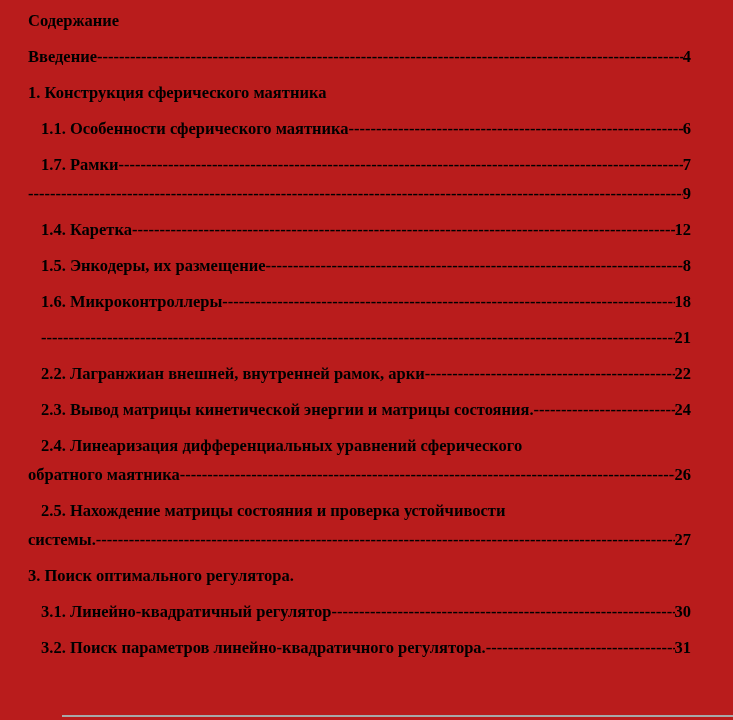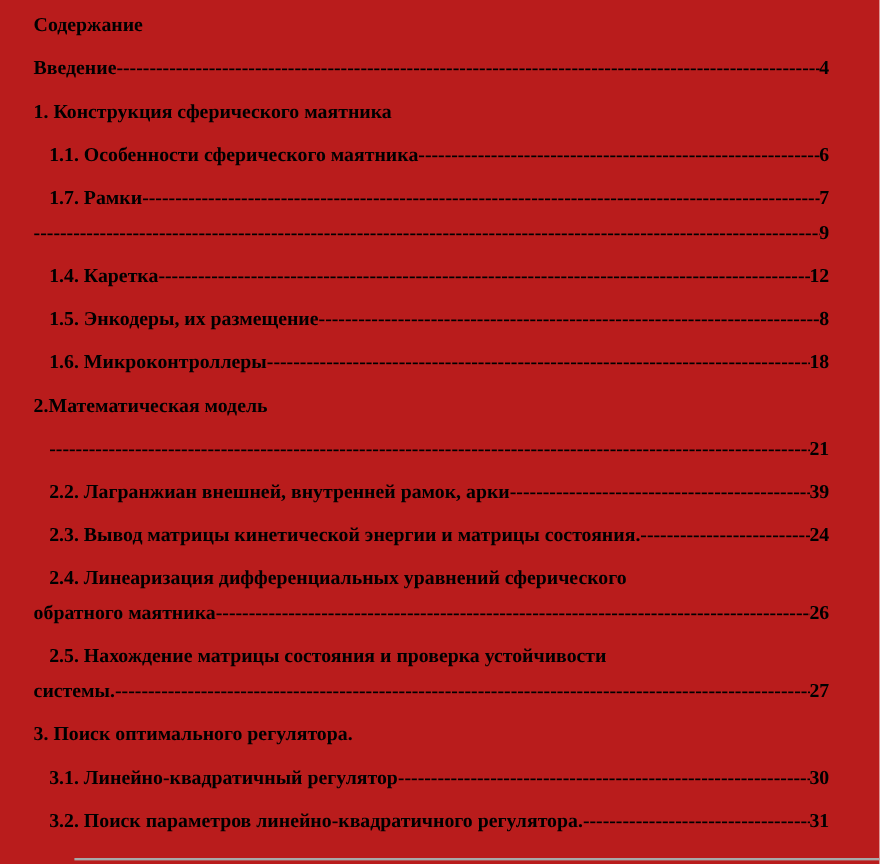--- a/index.html
+++ b/index.html
@@ -96,32 +96,28 @@
       <div class="toc-row indent">
     <span class="entry-text">1.5. Энкодеры, их размещение</span>
     <span class="leader" aria-hidden="true">--------------------------------------------------------------------------------------------------------------------------------------------------------------------------------------------------------------------------------------------------------------------</span>
     <span class="pagenum">8</span>
   </div>
       <div class="toc-row indent">
     <span class="entry-text">1.6. Микроконтроллеры</span>
     <span class="leader" aria-hidden="true">--------------------------------------------------------------------------------------------------------------------------------------------------------------------------------------------------------------------------------------------------------------------</span>
     <span class="pagenum">18</span>
   </div>
-      <div class="toc-row">
-    <span class="entry-text">2.Математическая модель</span>
-
-  </div>
       <div class="toc-row indent">
     <span class="leader" aria-hidden="true">--------------------------------------------------------------------------------------------------------------------------------------------------------------------------------------------------------------------------------------------------------------------</span>
     <span class="pagenum">21</span>
   </div>
       <div class="toc-row indent">
     <span class="entry-text">2.2. Лагранжиан внешней, внутренней рамок, арки</span>
     <span class="leader" aria-hidden="true">--------------------------------------------------------------------------------------------------------------------------------------------------------------------------------------------------------------------------------------------------------------------</span>
-    <span class="pagenum">39</span>
+    <span class="pagenum">22</span>
   </div>
       <div class="toc-row indent">
     <span class="entry-text">2.3. Вывод матрицы кинетической энергии и матрицы состояния.</span>
     <span class="leader" aria-hidden="true">--------------------------------------------------------------------------------------------------------------------------------------------------------------------------------------------------------------------------------------------------------------------</span>
     <span class="pagenum">24</span>
   </div>
       <div class="toc-row indent">
     <span class="entry-text">2.4. Линеаризация дифференциальных уравнений сферического</span>
 
   </div>

